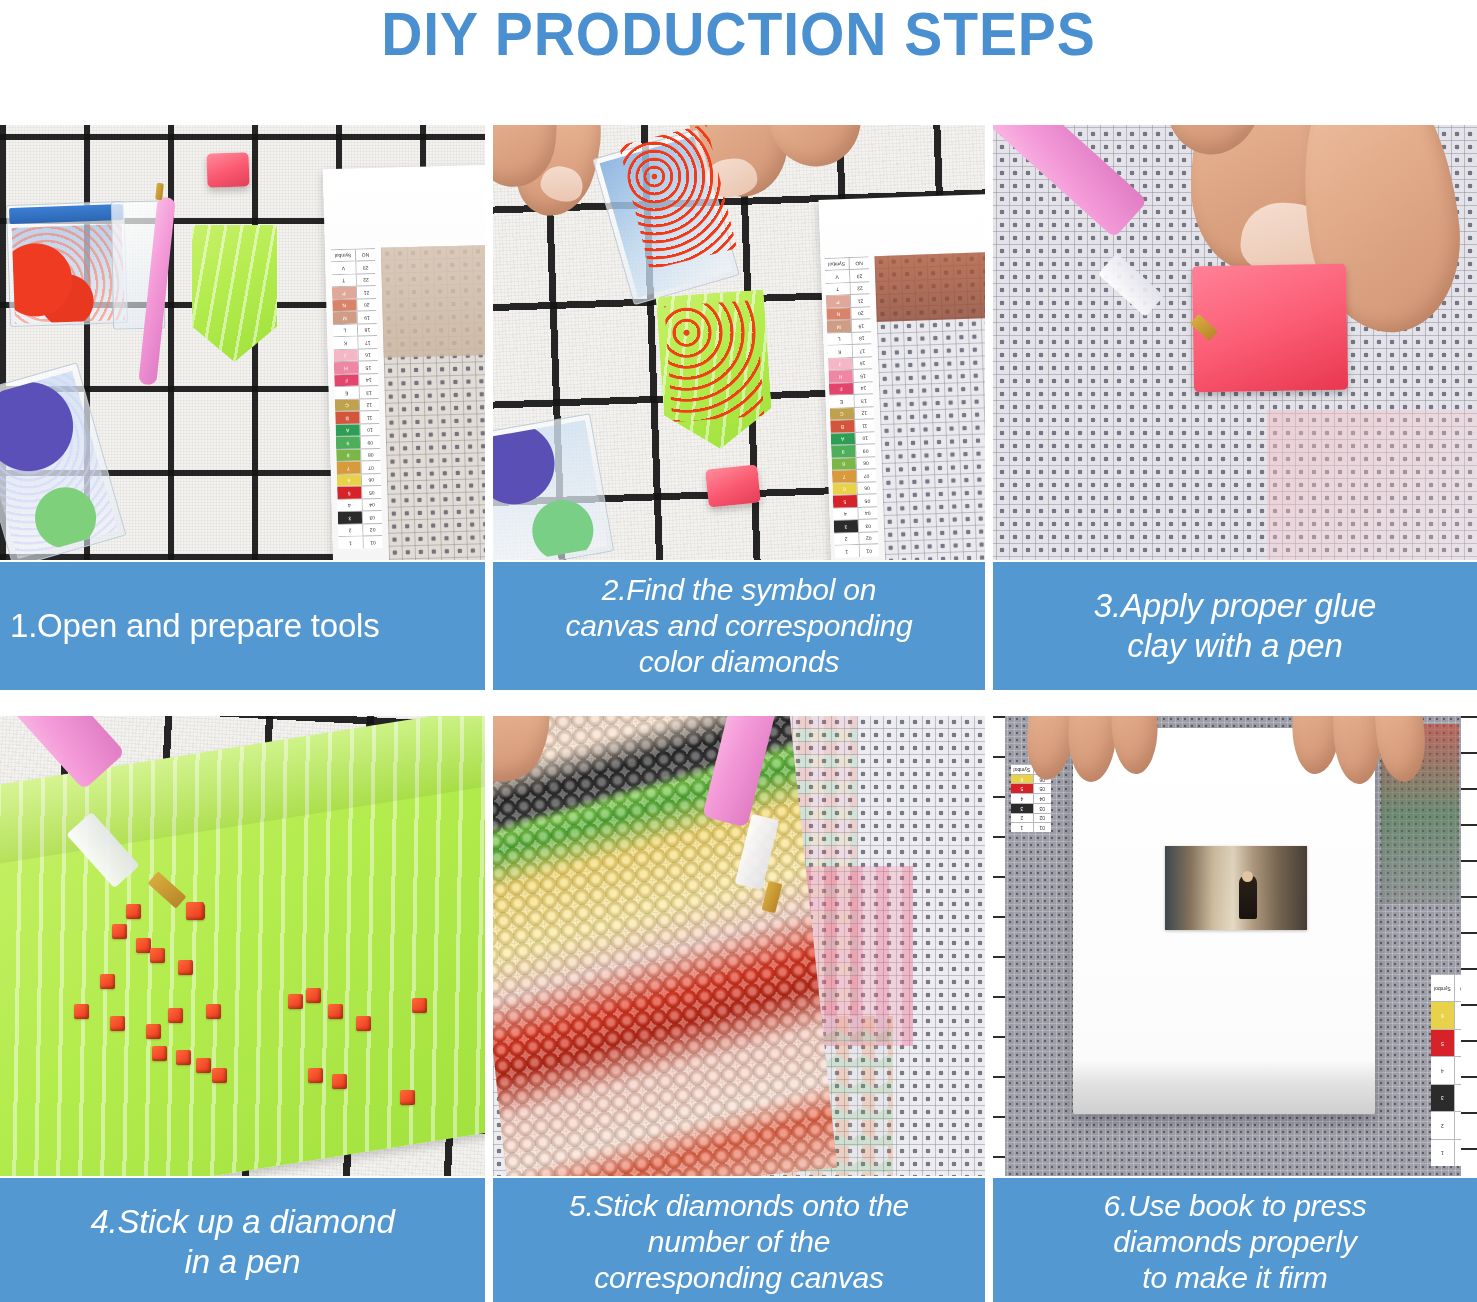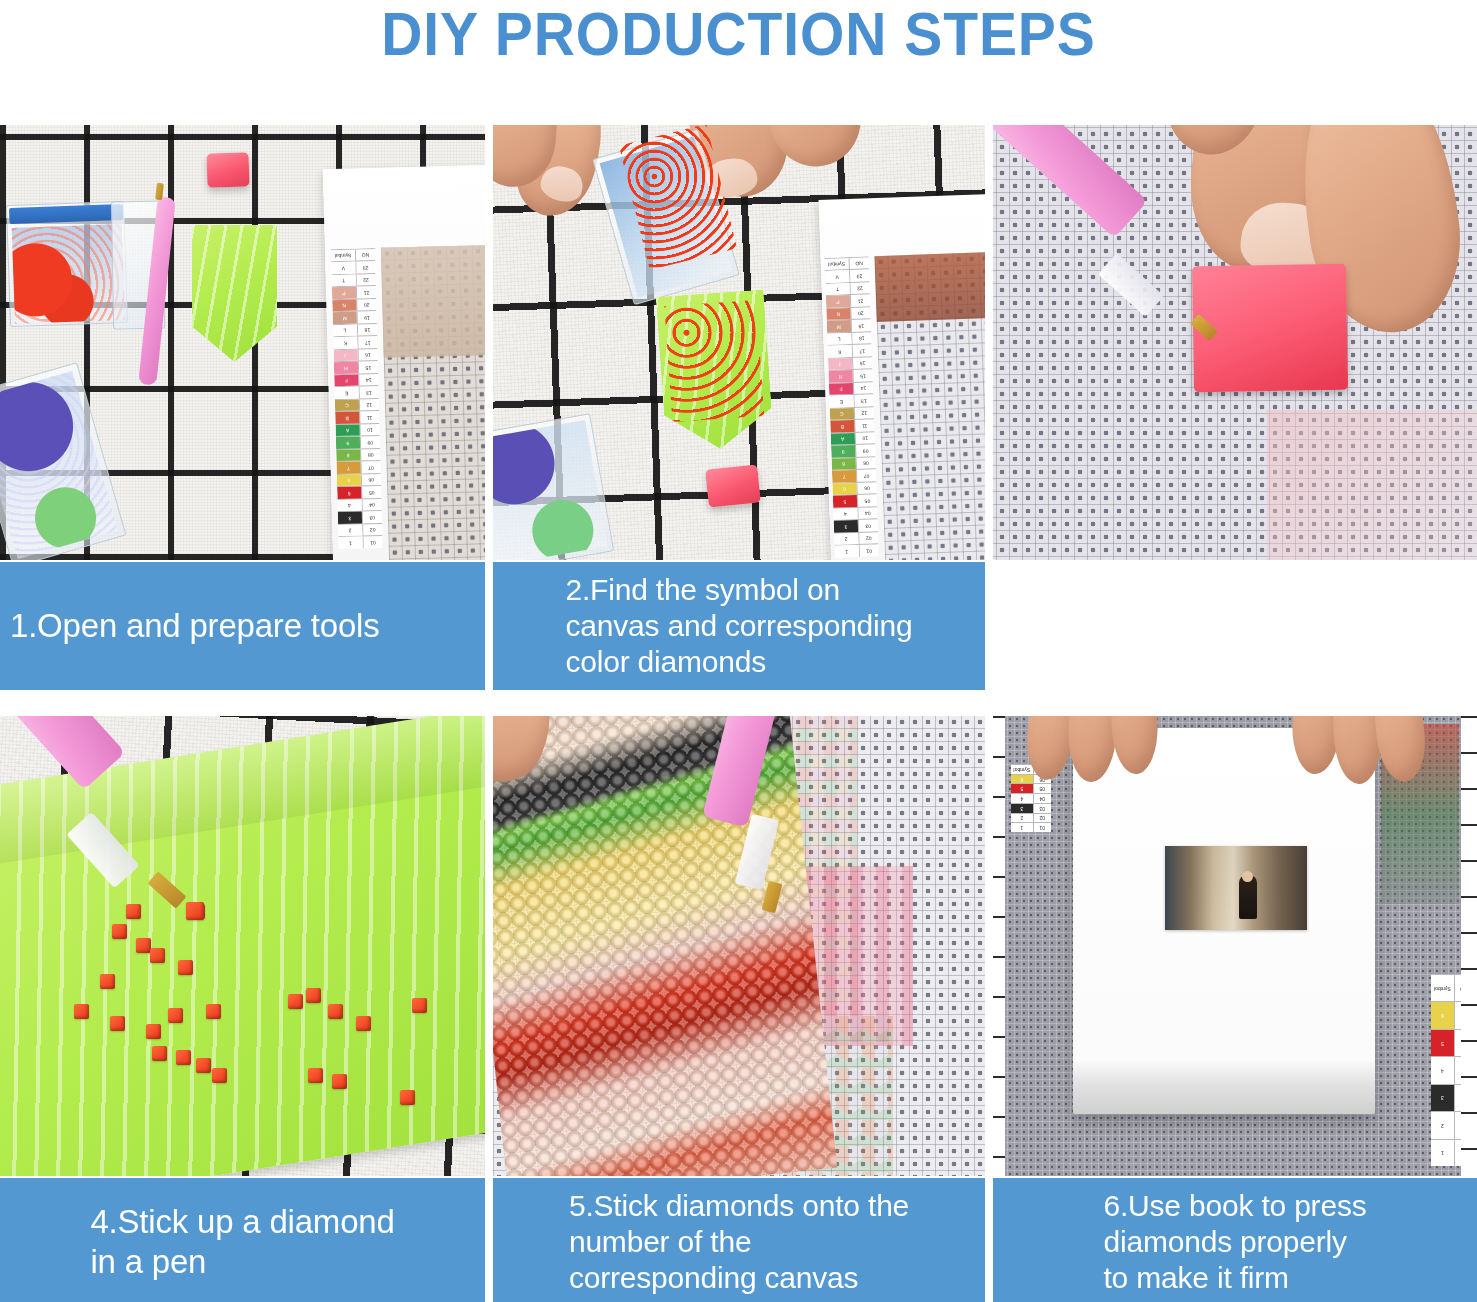--- a/index.html
+++ b/index.html
@@ -42,21 +42,21 @@
     color: #ffffff;
     display: flex; align-items: center;
     font-size: 33px;
     line-height: 40px;
     font-family: "Liberation Sans", sans-serif;
     letter-spacing: -0.2px;
     padding: 4px 6px;
     white-space: pre-line;
   }
   .caption.left  { justify-content: flex-start; text-align: left; padding-left: 10px; }
-  .caption.center{ justify-content: center; text-align: left; }
+  .caption.center{ justify-content: center; text-align: center; font-style: italic; }
   .caption.small { font-size: 30px; line-height: 36px; }
 
   
   .cloth {
     position: absolute; inset: 0;
     background:
       repeating-linear-gradient(0deg, rgba(20,20,20,0.92) 0 6px, rgba(0,0,0,0) 6px 84px),
       repeating-linear-gradient(90deg, rgba(20,20,20,0.92) 0 6px, rgba(0,0,0,0) 6px 84px),
       repeating-linear-gradient(0deg, rgba(0,0,0,0.035) 0 1px, rgba(0,0,0,0) 1px 3px),
       repeating-linear-gradient(90deg, rgba(0,0,0,0.03) 0 1px, rgba(0,0,0,0) 1px 3px),
@@ -478,20 +478,22 @@
     </div>
 
     <div style="grid-column:1 / -1; grid-row:2; background:#fff;"></div>
 
     <div class="caption left" style="grid-column:1; grid-row:3;">1.Open and prepare tools</div>
     <div style="grid-column:2; grid-row:3; background:#fff;"></div>
     <div class="caption center small" style="grid-column:3; grid-row:3;">2.Find the symbol on
 canvas and corresponding
 color diamonds</div>
     <div style="grid-column:4; grid-row:3; background:#fff;"></div>
+    <div class="caption center" style="grid-column:5; grid-row:3;">3.Apply proper glue
+clay with a pen</div>
 
     <div style="grid-column:1 / -1; grid-row:4; background:#fff;"></div>
 
     <div class="cell-photo" style="grid-column:1; grid-row:5;">
       <div class="cloth tilt2"></div>
 
       <div class="tray" style="left:-40px; top:30px; width:600px; height:420px; transform:rotate(-9deg); border-radius:10px;">
         <div style="position:absolute; inset:0; background: repeating-linear-gradient(100deg, rgba(255,255,255,0.45) 0 4px, rgba(0,0,0,0) 4px 22px);"></div>
         <div style="position:absolute; left:0; top:0; width:100%; height:78px; background:linear-gradient(180deg, rgba(255,255,255,0.30), rgba(0,0,0,0.06));"></div>
       </div>

